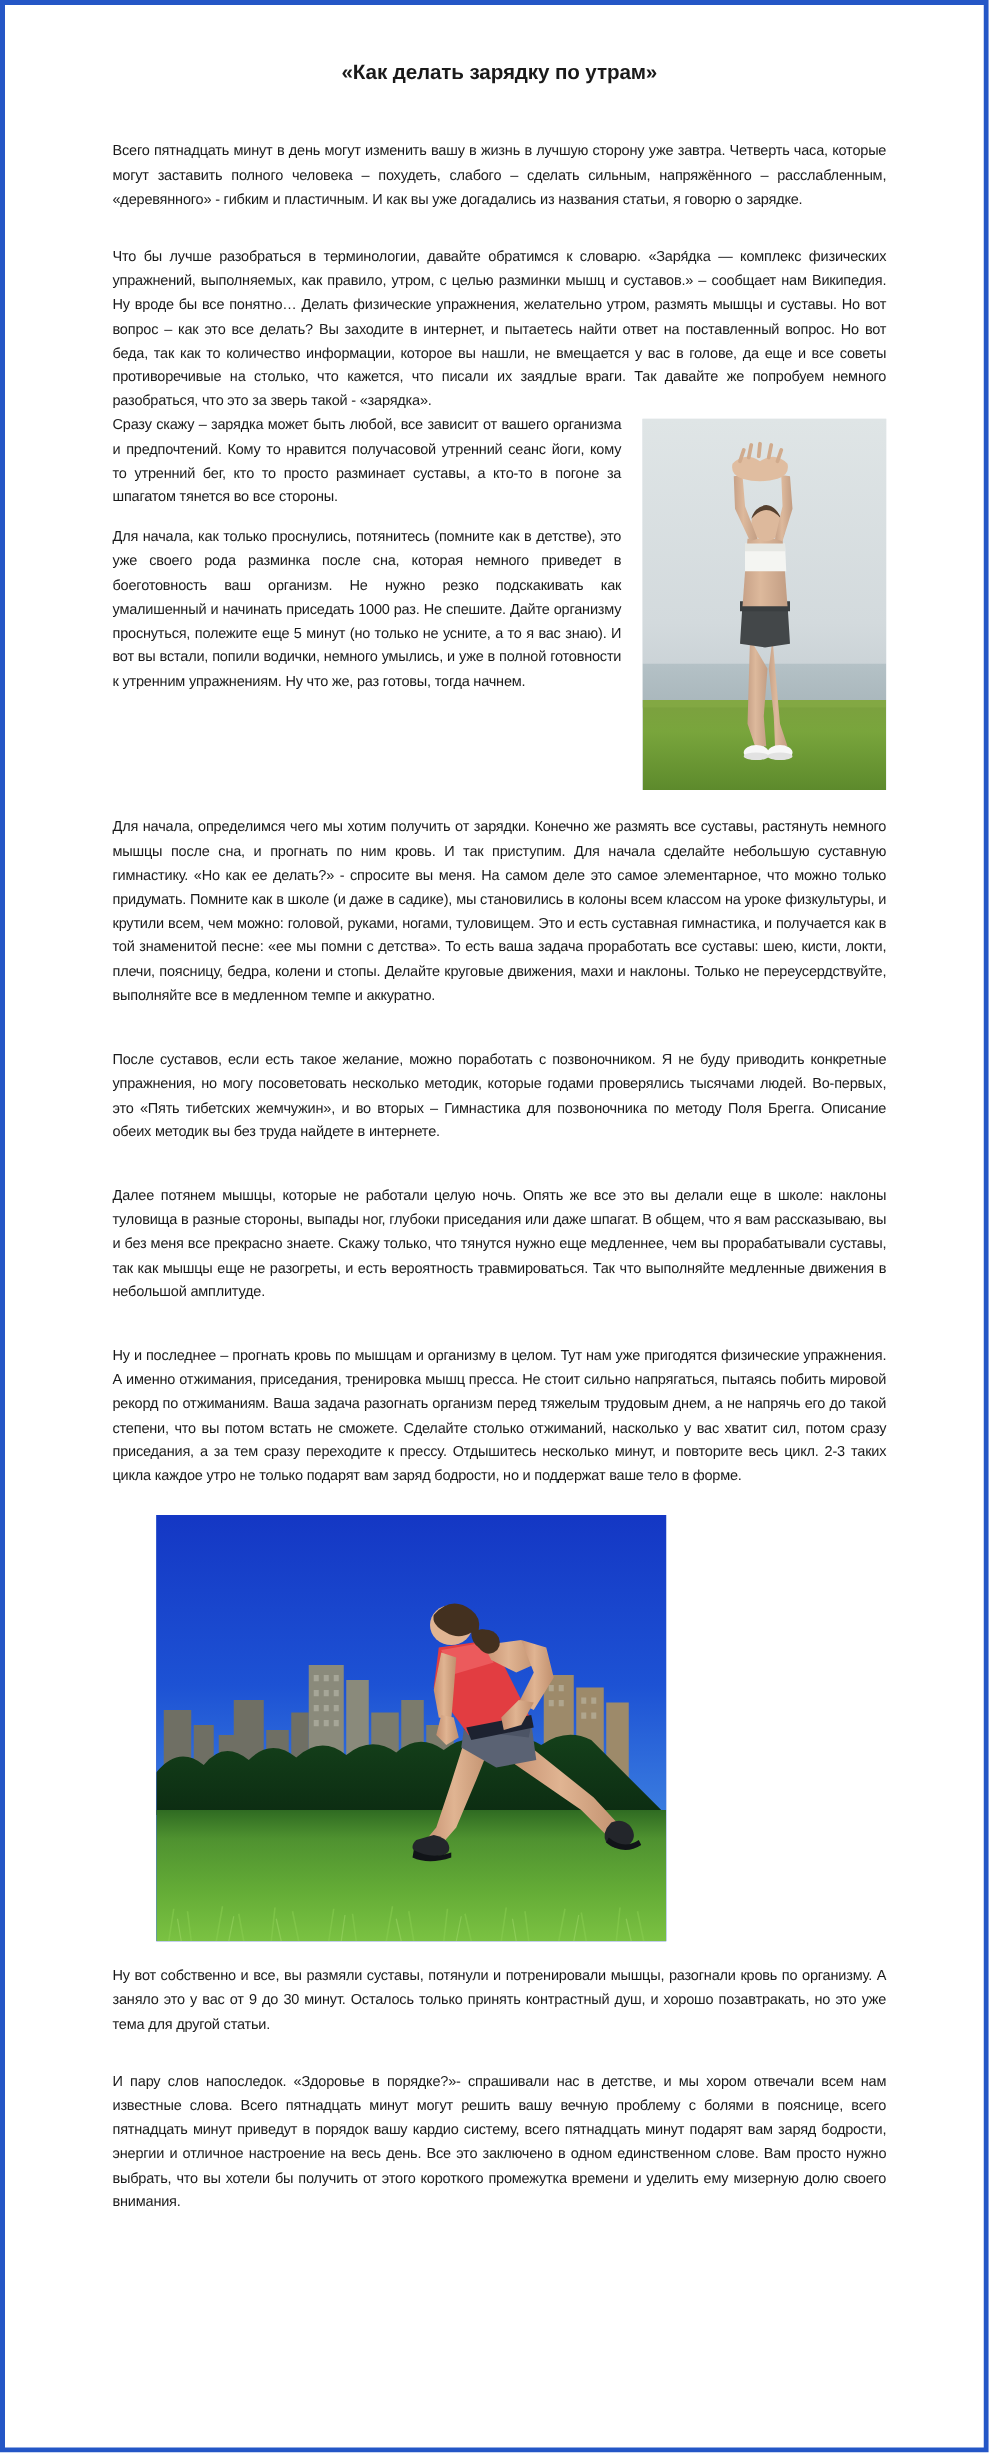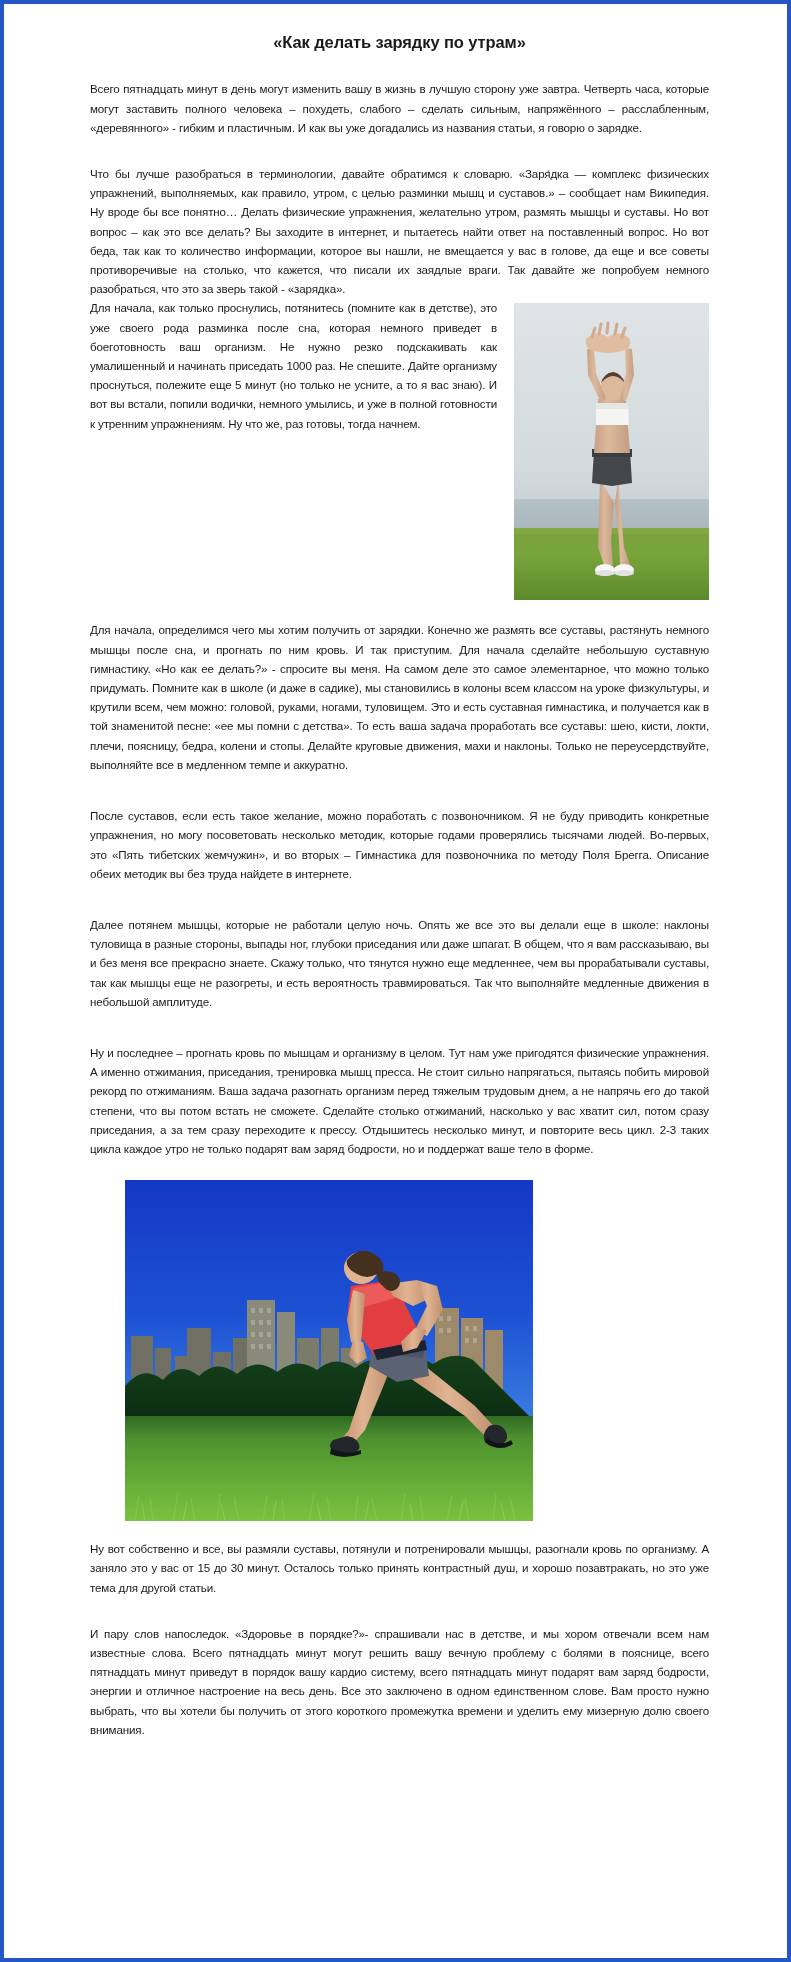--- a/index.html
+++ b/index.html
@@ -19,21 +19,21 @@
     font-family: "Liberation Sans", "DejaVu Sans", sans-serif;
   }
   #content {
     position: absolute;
     left: 86px;
     top: 0;
     width: 619px;
     height: 100%;
   }
   h1.doc-title {
-    margin: 0;
+    margin: 16px;
     padding: 28px 0 0 0;
     font-size: 16.5px;
     font-weight: bold;
     text-align: center;
     color: #1a1a1a;
     letter-spacing: -0.1px;
     line-height: 1.3;
   }
   p.para {
     margin: 0 0 13px 0;
@@ -141,20 +141,21 @@
           <path d="M78 34 l3 -9 M85 31 l2 -10 M93 30 l1 -10 M101 31 l2 -10 M108 34 l3 -9" stroke="#d1ab8d" stroke-width="3" stroke-linecap="round" fill="none"></path>
 
           <ellipse cx="91" cy="267" rx="10" ry="6" fill="#f7f7f7"></ellipse>
           <ellipse cx="110" cy="267" rx="10" ry="6" fill="#f7f7f7"></ellipse>
           <ellipse cx="91" cy="270" rx="10" ry="3" fill="#e2e2e2"></ellipse>
           <ellipse cx="110" cy="270" rx="10" ry="3" fill="#e2e2e2"></ellipse>
         </g>
       </svg>
     </div>
 
+    <p class="para">Сразу скажу – зарядка может быть любой, все зависит от вашего организма и предпочтений. Кому то нравится получасовой утренний сеанс йоги, кому то утренний бег, кто то просто разминает суставы, а кто-то в погоне за шпагатом тянется во все стороны.</p>
 
 
     <p class="para">Для начала, как только проснулись, потянитесь (помните как в детстве), это уже своего рода разминка после сна, которая немного приведет в боеготовность ваш организм. Не нужно резко подскакивать как умалишенный и начинать приседать 1000 раз. Не спешите. Дайте организму проснуться, полежите еще 5 минут (но только не усните, а то я вас знаю). И вот вы встали, попили водички, немного умылись, и уже в полной готовности к утренним упражнениям. Ну что же, раз готовы, тогда начнем.</p>
 
     <div class="clearfix"></div>
 
     <div class="spacer-14"></div>
 
     <p class="para">Для начала, определимся чего мы хотим получить от зарядки. Конечно же размять все суставы, растянуть немного мышцы после сна, и прогнать по ним кровь. И так приступим. Для начала сделайте небольшую суставную гимнастику. «Но как ее делать?» - спросите вы меня. На самом деле это самое элементарное, что можно только придумать. Помните как в школе (и даже в садике), мы становились в колоны всем классом на уроке физкультуры, и крутили всем, чем можно: головой, руками, ногами, туловищем. Это и есть суставная гимнастика, и получается как в той знаменитой песне: «ее мы помни с детства». То есть ваша задача проработать все суставы: шею, кисти, локти, плечи, поясницу, бедра, колени и стопы. Делайте круговые движения, махи и наклоны. Только не переусердствуйте, выполняйте все в медленном темпе и аккуратно.</p>
 
@@ -283,20 +284,20 @@
           <path d="M258 92 q12 -2 16 6 q3 8 -4 12 q-7 3 -12 -4 Z" fill="#43301f"></path>
 
           <path d="M208 260 q-6 6 0 10 q8 5 22 2 q6 -2 4 -8 q-2 -6 -12 -8 Z" fill="#23262b"></path>
           <path d="M206 268 q14 8 30 2 l0 4 q-18 6 -31 0 Z" fill="#111418"></path>
           <path d="M364 246 q10 -4 16 4 q5 8 -2 14 q-10 6 -18 -2 q-4 -8 4 -16 Z" fill="#23262b"></path>
           <path d="M362 258 q12 10 24 2 l2 4 q-14 9 -28 -2 Z" fill="#111418"></path>
         </g>
       </svg>
     </div>
 
-    <p class="para">Ну вот собственно и все, вы размяли суставы, потянули и потренировали мышцы, разогнали кровь по организму. А заняло это у вас от 15 до 30 минут. Осталось только принять контрастный душ, и хорошо позавтракать, но это уже тема для другой статьи.</p>
+    <p class="para">Ну вот собственно и все, вы размяли суставы, потянули и потренировали мышцы, разогнали кровь по организму. А заняло это у вас от 9 до 30 минут. Осталось только принять контрастный душ, и хорошо позавтракать, но это уже тема для другой статьи.</p>
 
     <div class="spacer-14"></div>
 
     <p class="para">И пару слов напоследок. «Здоровье в порядке?»-  спрашивали нас в детстве, и мы хором отвечали всем нам известные слова. Всего пятнадцать минут могут решить вашу вечную проблему с болями в пояснице, всего пятнадцать минут приведут в порядок вашу кардио систему, всего пятнадцать минут подарят вам заряд бодрости, энергии и отличное настроение на весь день. Все это заключено в одном единственном слове. Вам просто нужно выбрать, что вы хотели бы получить от этого короткого промежутка времени и уделить ему мизерную долю своего внимания.</p>
 
   </div>
 </div>
 
 </body></html>

